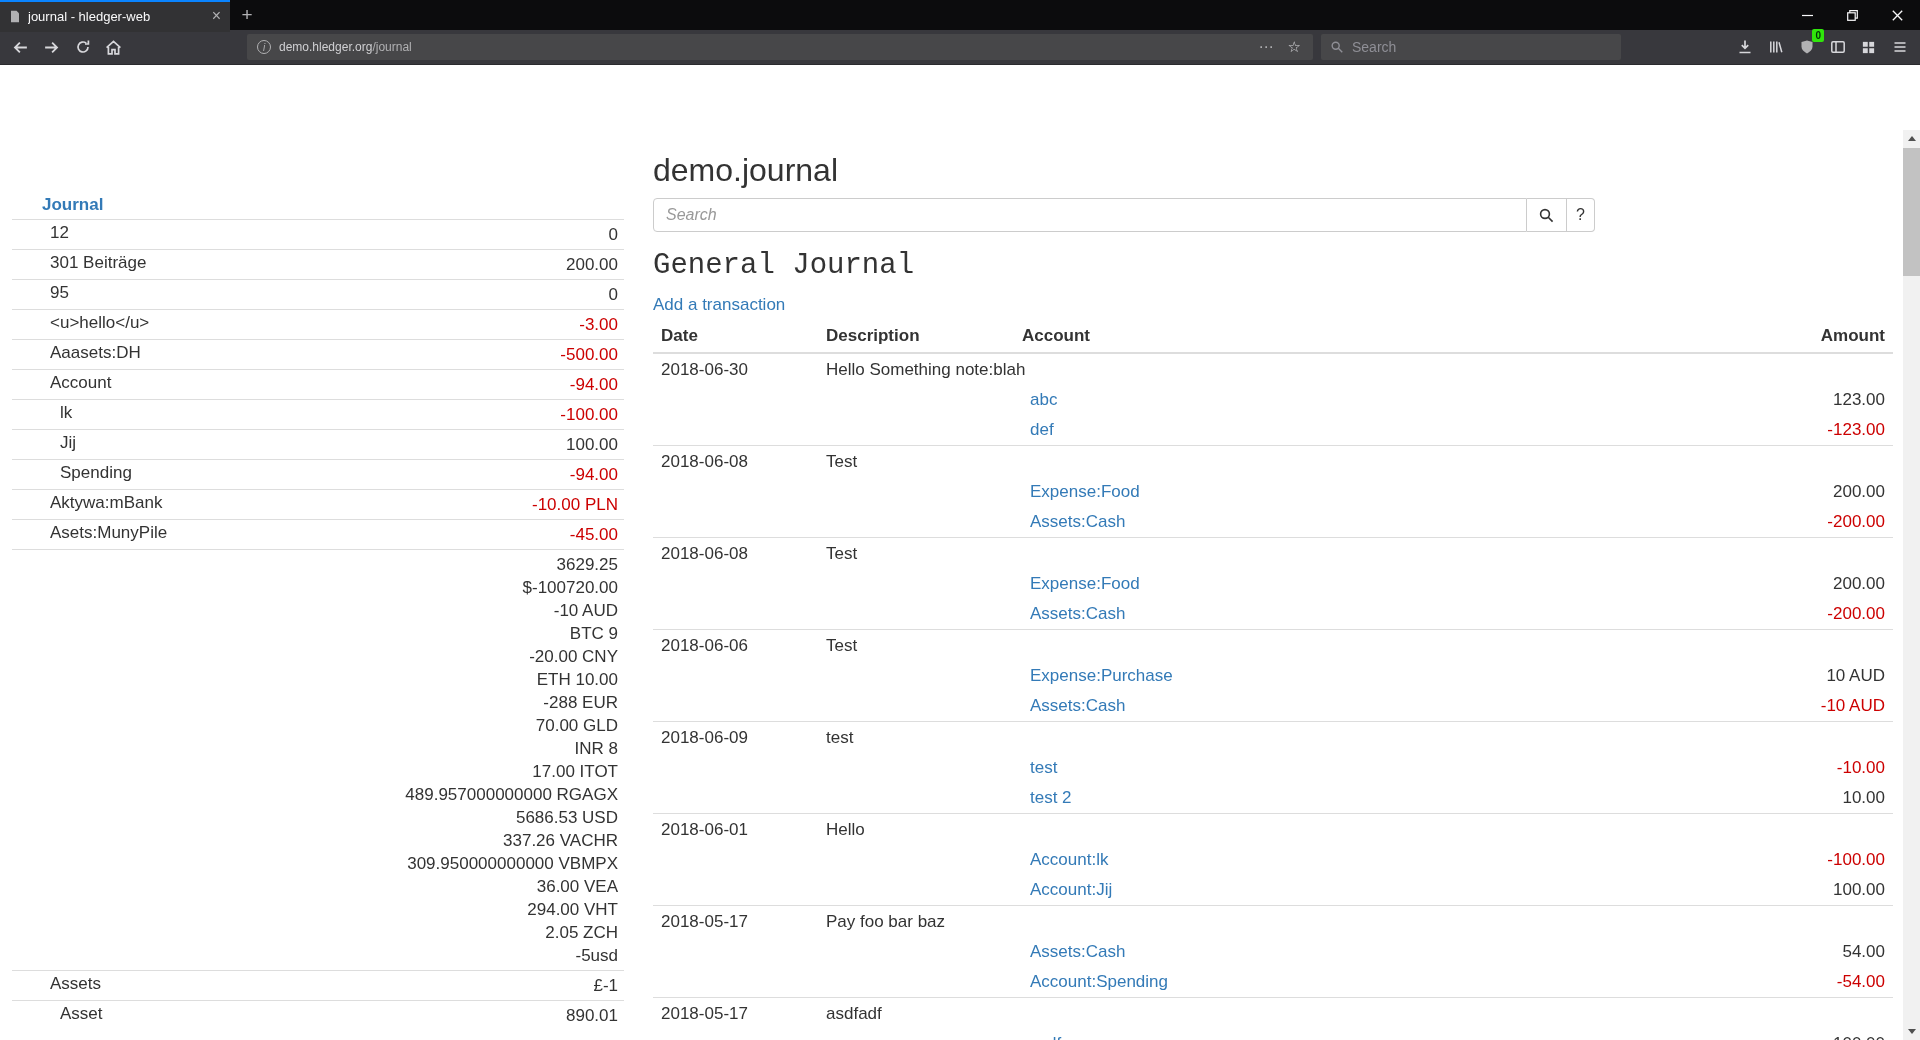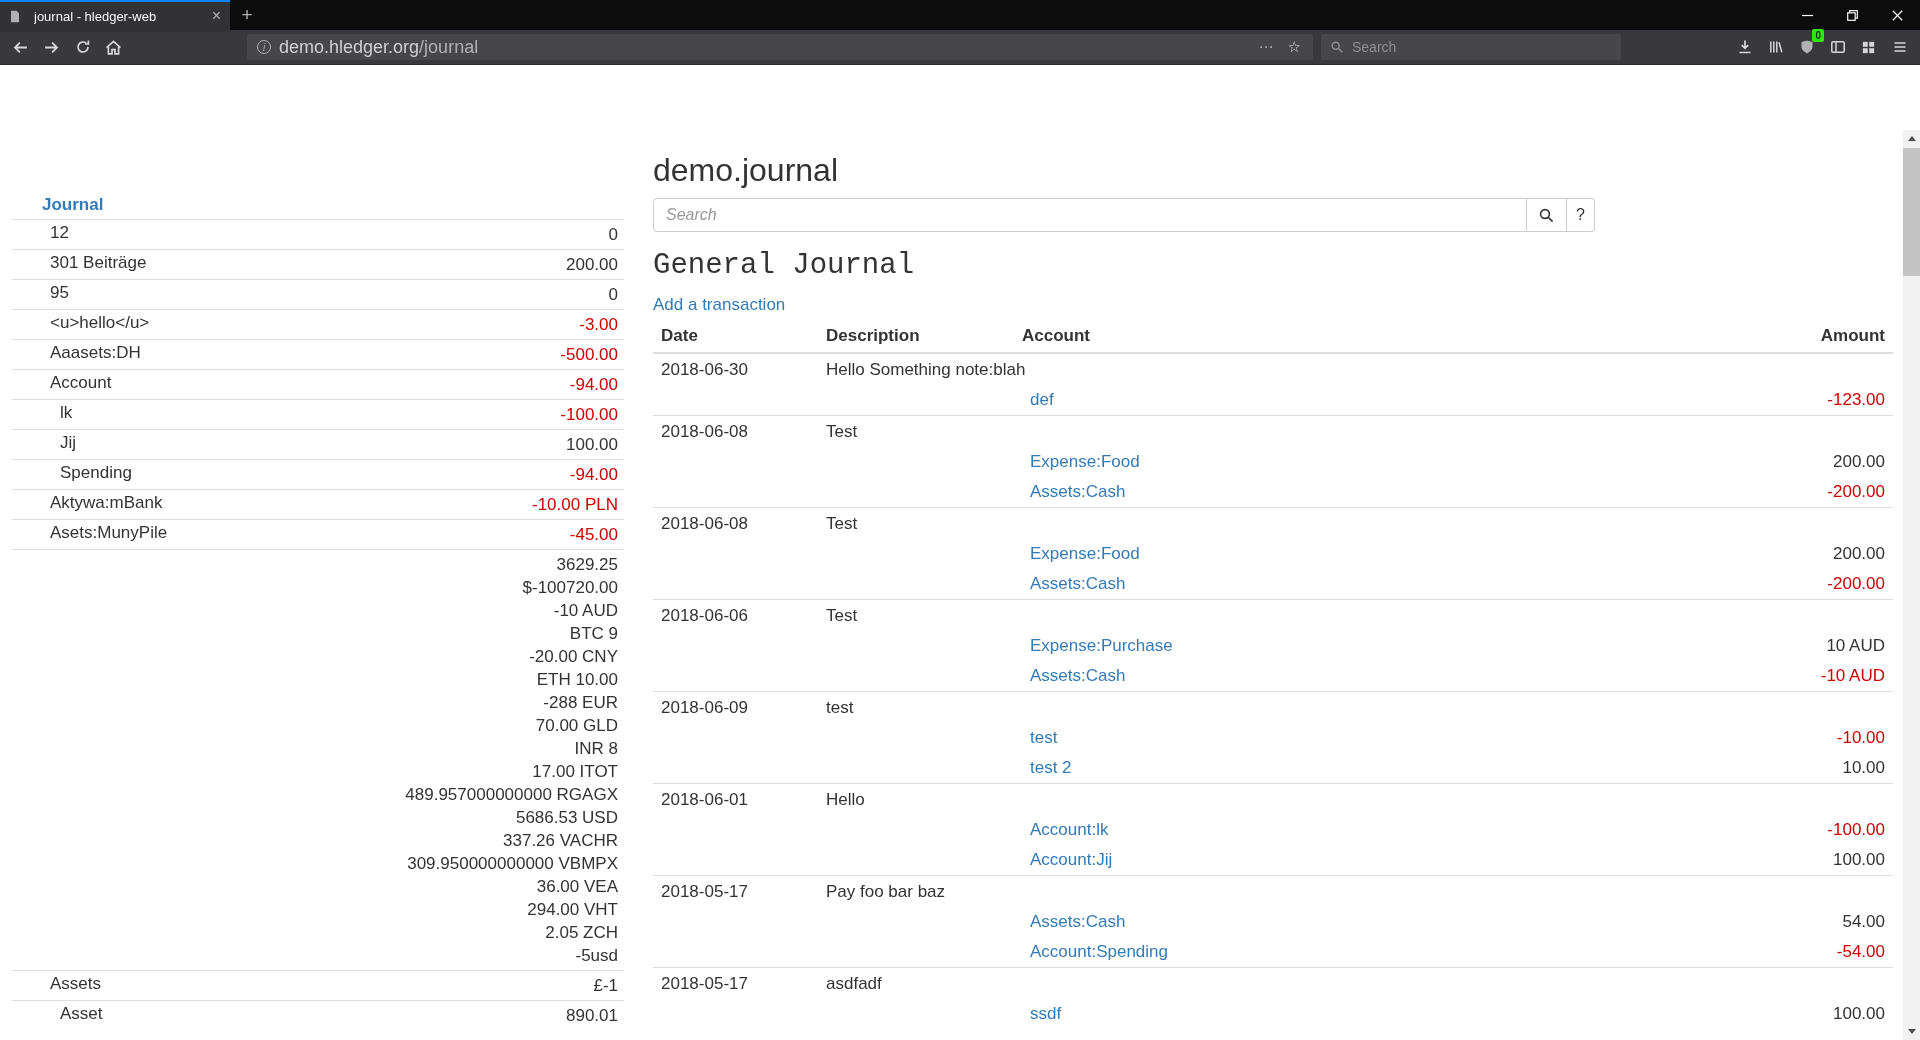--- a/index.html
+++ b/index.html
@@ -1,21 +1,21 @@
 <!DOCTYPE html>
 <html><head>
 <meta charset="utf-8">
 <style>
   * { box-sizing: border-box; margin: 0; padding: 0; }
   html, body { width: 1920px; height: 1040px; overflow: hidden; background: #fff;
     font-family: "Liberation Sans", "DejaVu Sans", sans-serif; }
 
   
   .tabbar { height: 30px; background: #0c0c0d; display: flex; align-items: stretch; }
-  .tab { width: 230px; background: #323234; display: flex; align-items: center; gap: 13px;
+  .tab { width: 230px; background: #323234; display: flex; align-items: center; gap: 7px;
     padding: 16px 9px; position: relative; font-size: 13px; color: #f9f9fa; }
   .tab::before { content: ""; position: absolute; top: 0; left: 0; right: 0; height: 2px; background: #0a84ff; }
   .tab-title { flex: 1; white-space: nowrap; overflow: hidden; }
   .tab-close { color: #b1b1b3; font-size: 16px; line-height: 1; }
   .favicon svg { display: block; }
   .newtab { width: 34px; display: flex; align-items: center; justify-content: center;
     color: #b1b1b3; font-size: 19px; }
   .win-controls { margin-left: auto; display: flex; }
   .win-btn { width: 45px; display: flex; align-items: center; justify-content: center; }
 
@@ -23,21 +23,21 @@
     padding: 0 5px; border-bottom: 1px solid #2a2a2e; }
   .nav-btn { width: 31px; height: 30px; display: flex; align-items: center; justify-content: center;
     border-radius: 2px; flex: none; }
   .spacer-a { width: 118px; flex: none; }
   .spacer-b { width: 108px; flex: none; }
   .urlbar { flex: 1; height: 26px; background: #474749; border-radius: 2px; display: flex;
     align-items: center; padding: 0 10px; gap: 8px; }
   .info-icon { width: 14px; height: 14px; border: 1px solid #b1b1b3; border-radius: 50%;
     color: #b1b1b3; font-size: 10px; font-style: italic; display: flex; align-items: center;
     justify-content: center; flex: none; }
-  .url-text { flex: 1; font-size: 18px; color: #b1b1b3; white-space: nowrap; overflow: hidden; }
+  .url-text { flex: 1; font-size: 12px; color: #b1b1b3; white-space: nowrap; overflow: hidden; }
   .url-domain { color: #d0d0d3; }
   .url-actions { color: #b1b1b3; font-size: 15px; padding: 0 4px; }
   .star { color: #d7d7db; font-size: 15px; padding: 0 2px; }
   .searchbar { width: 300px; height: 26px; background: #474749; border-radius: 2px;
     display: flex; align-items: center; padding: 0 9px; gap: 8px; margin-left: 8px; flex: none; }
   .search-ph { font-size: 14px; color: #8f8f96; }
   .icon-wrap { position: relative; }
   .badge { position: absolute; top: -3px; right: -2px; background: #30e60b; color: #003706;
     font-size: 10px; font-weight: bold; line-height: 13px; padding: 0 3px; border-radius: 2px; }
 
@@ -374,20 +374,26 @@
       </thead>
 
   <tbody class="txn">
     <tr class="title-row">
       <td class="t-date">2018-06-30</td>
       <td class="t-desc">Hello Something note:blah</td>
       <td></td>
       <td></td>
     </tr>
 
+  <tr class="posting-row">
+    <td></td>
+    <td></td>
+    <td class="p-acct"><a href="#">abc</a></td>
+    <td class="p-amt">123.00</td>
+  </tr>
 
   <tr class="posting-row">
     <td></td>
     <td></td>
     <td class="p-acct"><a href="#">def</a></td>
     <td class="p-amt neg">-123.00</td>
   </tr>
 </tbody>
 
   <tbody class="txn">

